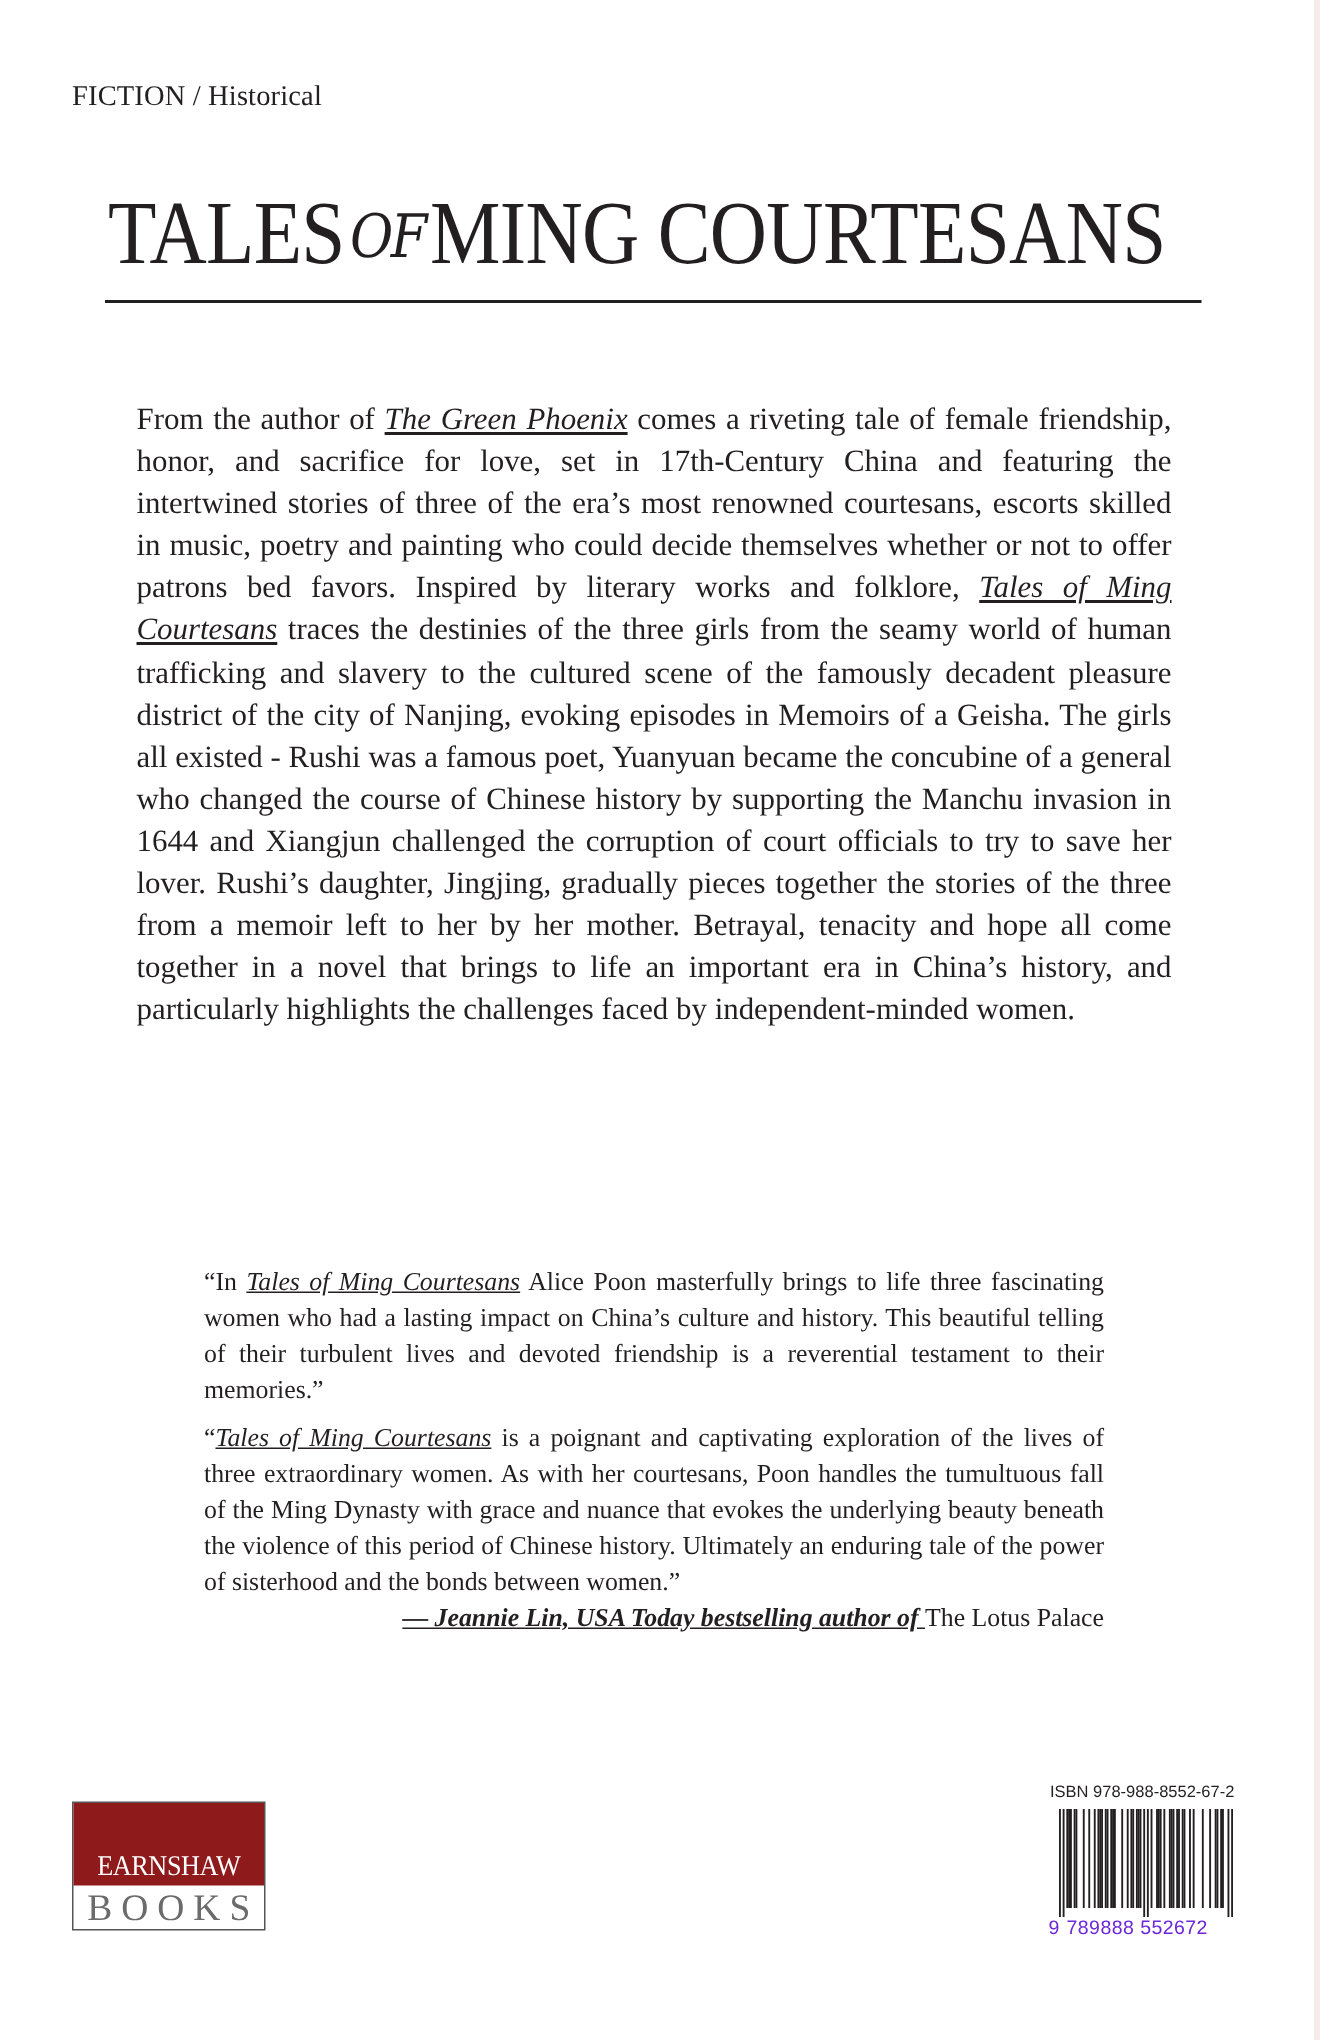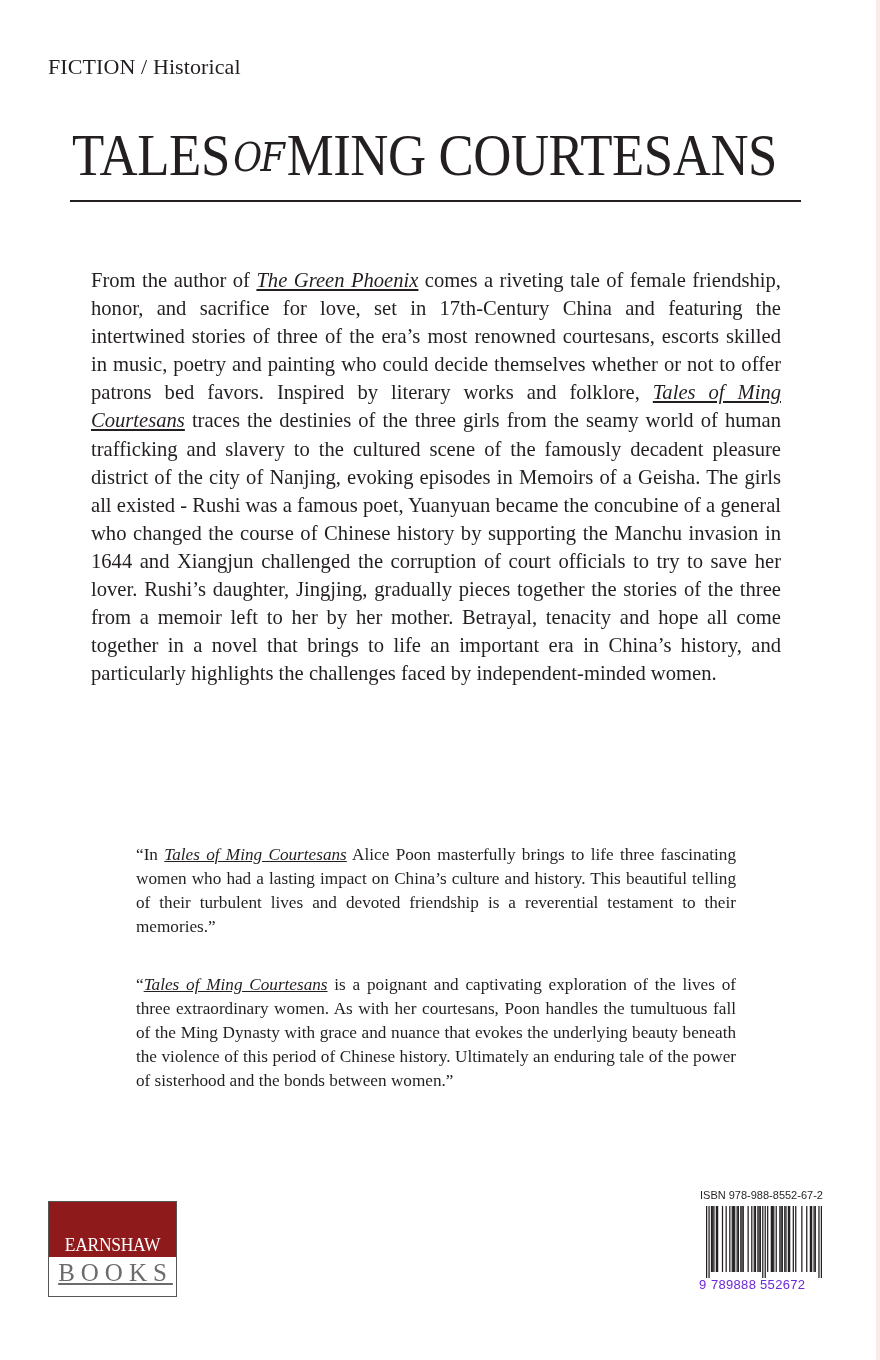--- a/index.html
+++ b/index.html
@@ -1,41 +1,41 @@
 <!DOCTYPE html>
 <html><head>
 <meta charset="utf-8">
 <style>
   * { margin: 0; padding: 0; box-sizing: border-box; }
   html, body { width: 880px; height: 1360px; background: #ffffff; overflow: hidden; }
   body { position: relative; font-family: "Liberation Serif", "DejaVu Serif", serif; color: #231f20; }
 
   .right-edge { position: absolute; top: 0; right: 0; width: 4px; height: 1360px; background: #f7ecea; }
 
-  .category { position: absolute; left: 48px; top: 54px; font-size: 22px; letter-spacing: 0.1px; color: #231f20; }
+  .category { position: absolute; left: 48px; top: 54px; font-size: 19px; letter-spacing: 0.1px; color: #231f20; }
 
   .title { position: absolute; left: 72px; top: 120px; width: 730px; height: 70px; white-space: nowrap;
            font-size: 60px; line-height: 70px; color: #231f20; transform: scaleX(0.88); transform-origin: left center; letter-spacing: -0.5px; }
   .title .of { font-family: "DejaVu Serif", serif; font-style: italic; font-size: 40px; font-weight: normal; letter-spacing: -2px; vertical-align: 4px; margin: 0 4px; }
   .title-rule { position: absolute; left: 70px; top: 200px; width: 731px; height: 2px; background: #231f20; }
 
   .description { position: absolute; left: 91px; top: 266px; width: 690px; font-size: 20.6px; line-height: 28.1px;
                  text-align: justify; color: #231f20; }
   .description em, .blurb em, .attribution em { font-style: italic; text-decoration: underline; }
 
   .blurb { position: absolute; left: 136px; width: 600px; font-size: 17.2px; line-height: 24px; text-align: justify; color: #231f20; }
   .blurb-1 { top: 828px; margin-top: 15px; }
-  .blurb-2 { top: 973px; }
+  .blurb-2 { top: 947px; }
   .attribution { display: block; text-align: right; font-size: 17.2px; line-height: 24px; }
   .attribution em { font-weight: bold; }
 
-  .publisher-logo { position: absolute; left: 48px; top: 1201px; width: 129px; height: 96px; border: 1px solid #555; background: #fff; }
+  .publisher-logo { position: absolute; left: 48px; top: 1201px; width: 129px; height: 86px; border: 1px solid #555; background: #fff; }
   .logo-top { position: absolute; left: 0; top: 0; width: 127px; height: 55px; background: #8f1a1c; }
   .logo-earnshaw { position: absolute; left: 0; top: 32px; width: 127px; text-align: center; color: #ffffff; font-size: 19px; line-height: 22px; letter-spacing: -0.3px; white-space: nowrap; transform: scaleX(0.92); }
-  .logo-books { position: absolute; left: 0; top: 57px; width: 127px; text-align: center; color: #6b6b6b; font-size: 25px; line-height: 28px; letter-spacing: 6px; padding-left: 6px; text-decoration: underline; }
+  .logo-books { position: absolute; left: 0; top: 57px; width: 127px; text-align: center; color: #6b6b6b; font-size: 25px; line-height: 28px; letter-spacing: 6px; padding-left: 6px; }
 
   .isbn-text { position: absolute; left: 700px; top: 1189px; width: 150px; font-family: Liberation Sans, sans-serif; font-size: 11px; color: #231f20; white-space: nowrap; }
   .barcode { position: absolute; left: 706px; top: 1206px; width: 116px; height: 72px; }
   .barcode-digits { position: absolute; left: 699px; top: 1278px; width: 130px; font-family: "Liberation Sans", "DejaVu Sans", sans-serif; font-size: 13px; line-height: 14px; color: #6d28d9; white-space: nowrap; letter-spacing: 0.3px; }
   .barcode-digits .d1 { display: inline-block; width: 12px; }
 </style>
 </head>
 <body>
 
 <div class="right-edge"></div>
@@ -48,20 +48,21 @@
 <div class="title-rule"></div>
 
 <div class="description"><span>From the author of </span><em>The Green Phoenix</em><span> comes a riveting tale of female friendship, honor, and sacrifice for love, set in 17th-Century China and featuring the intertwined stories of three of the era’s most renowned courtesans, escorts skilled in music, poetry and painting who could decide themselves whether or not to offer patrons bed favors. Inspired by literary works and folklore, </span><em>Tales of Ming Courtesans</em><span> traces the destinies of the three girls from the seamy world of human trafficking and slavery to the cultured scene of the famously decadent pleasure district of the city of Nanjing, evoking episodes in Memoirs of a Geisha.  The girls all existed - Rushi was a famous poet, Yuanyuan became the concubine of a general who changed the course of Chinese history by supporting the Manchu invasion in 1644 and Xiangjun challenged the corruption of court officials to try to save her lover. Rushi’s daughter, Jingjing, gradually pieces together the stories of the three from a memoir left to her by her mother. Betrayal, tenacity and hope all come together in a novel that brings to life an important era in China’s history, and particularly highlights the challenges faced by independent-minded women.</span></div>
 
 <div class="blurb blurb-1">
   <div><span>“In </span><em>Tales of Ming Courtesans</em><span> Alice Poon masterfully brings to life three fascinating women who had a lasting impact on China’s culture and history. This beautiful telling of their turbulent lives and devoted friendship is a reverential testament to their memories.”</span></div>
 </div>
 
 <div class="blurb blurb-2">
   <div><span>“</span><em>Tales of Ming Courtesans</em><span> is a poignant and captivating exploration of the lives of three extraordinary women. As with her courtesans, Poon handles the tumultuous fall of the Ming Dynasty with grace and nuance that evokes the underlying beauty beneath the violence of this period of Chinese history. Ultimately an enduring tale of the power of sisterhood and the bonds between women.”</span></div>
+  <span class="attribution"><em>— Jeannie Lin, USA Today bestselling author of </em><span>The Lotus Palace</span></span>
 </div>
 
 <div class="publisher-logo">
   <div class="logo-top" style="background: rgb(143, 26, 28);"></div>
   <div class="logo-earnshaw">EARNSHAW</div>
   <div class="logo-books">BOOKS</div>
 </div>
 
 <div class="isbn-text">ISBN 978-988-8552-67-2</div>
 <svg class="barcode" id="barcode-svg" viewBox="0 0 116 72" preserveAspectRatio="none">

